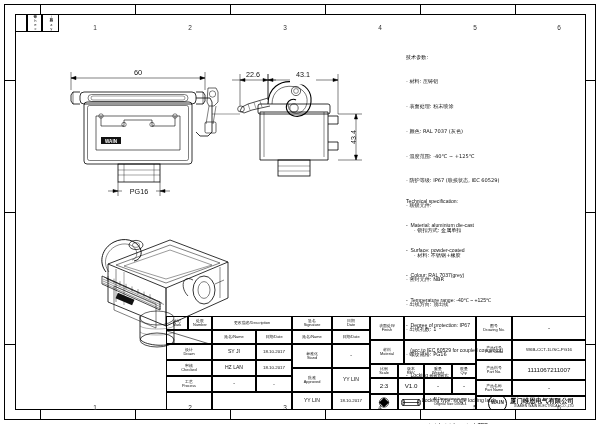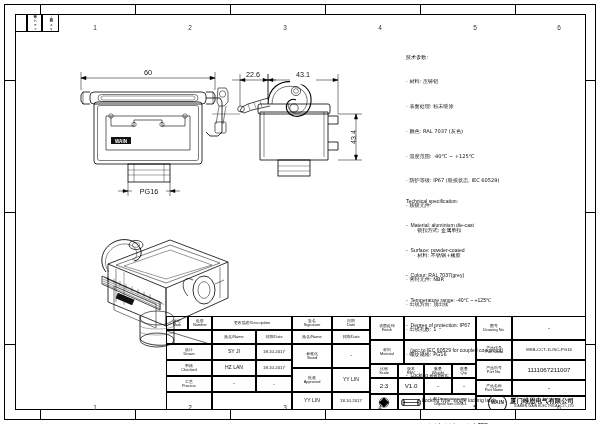--- a/index.html
+++ b/index.html
@@ -99,21 +99,21 @@
   <div class="tick" style="left:586px;top:344px;width:10px;height:1px;"></div>
 
   <div class="stampbox" style="left:15px;top:14px;width:12px;height:18px;"></div>
   <div class="stampbox" style="left:27px;top:14px;width:15px;height:18px;">
     <span class="vtxt">审核/Check</span>
   </div>
   <div class="stampbox" style="left:42px;top:14px;width:17px;height:18px;">
     <span class="vtxt">日期/Day</span>
   </div>
 
-  <div class="dv" style="left:70px;top:58px;">
+  <div class="dv" style="left:60px;top:58px;">
     <svg width="190" height="145" viewBox="0 0 190 145">
       <g fill="none" stroke="#000" stroke-width="0.8">
 
         <rect x="24" y="44" width="108" height="62" rx="3"></rect>
         <rect x="27.5" y="47.5" width="101" height="55" rx="2" stroke-width="0.5"></rect>
 
         <rect x="20" y="34" width="116" height="12" rx="4"></rect>
         <rect x="28" y="36.5" width="100" height="7" rx="3.5" stroke-width="0.5"></rect>
         <rect x="31" y="38" width="94" height="4" rx="2" stroke-width="0.4"></rect>
 

